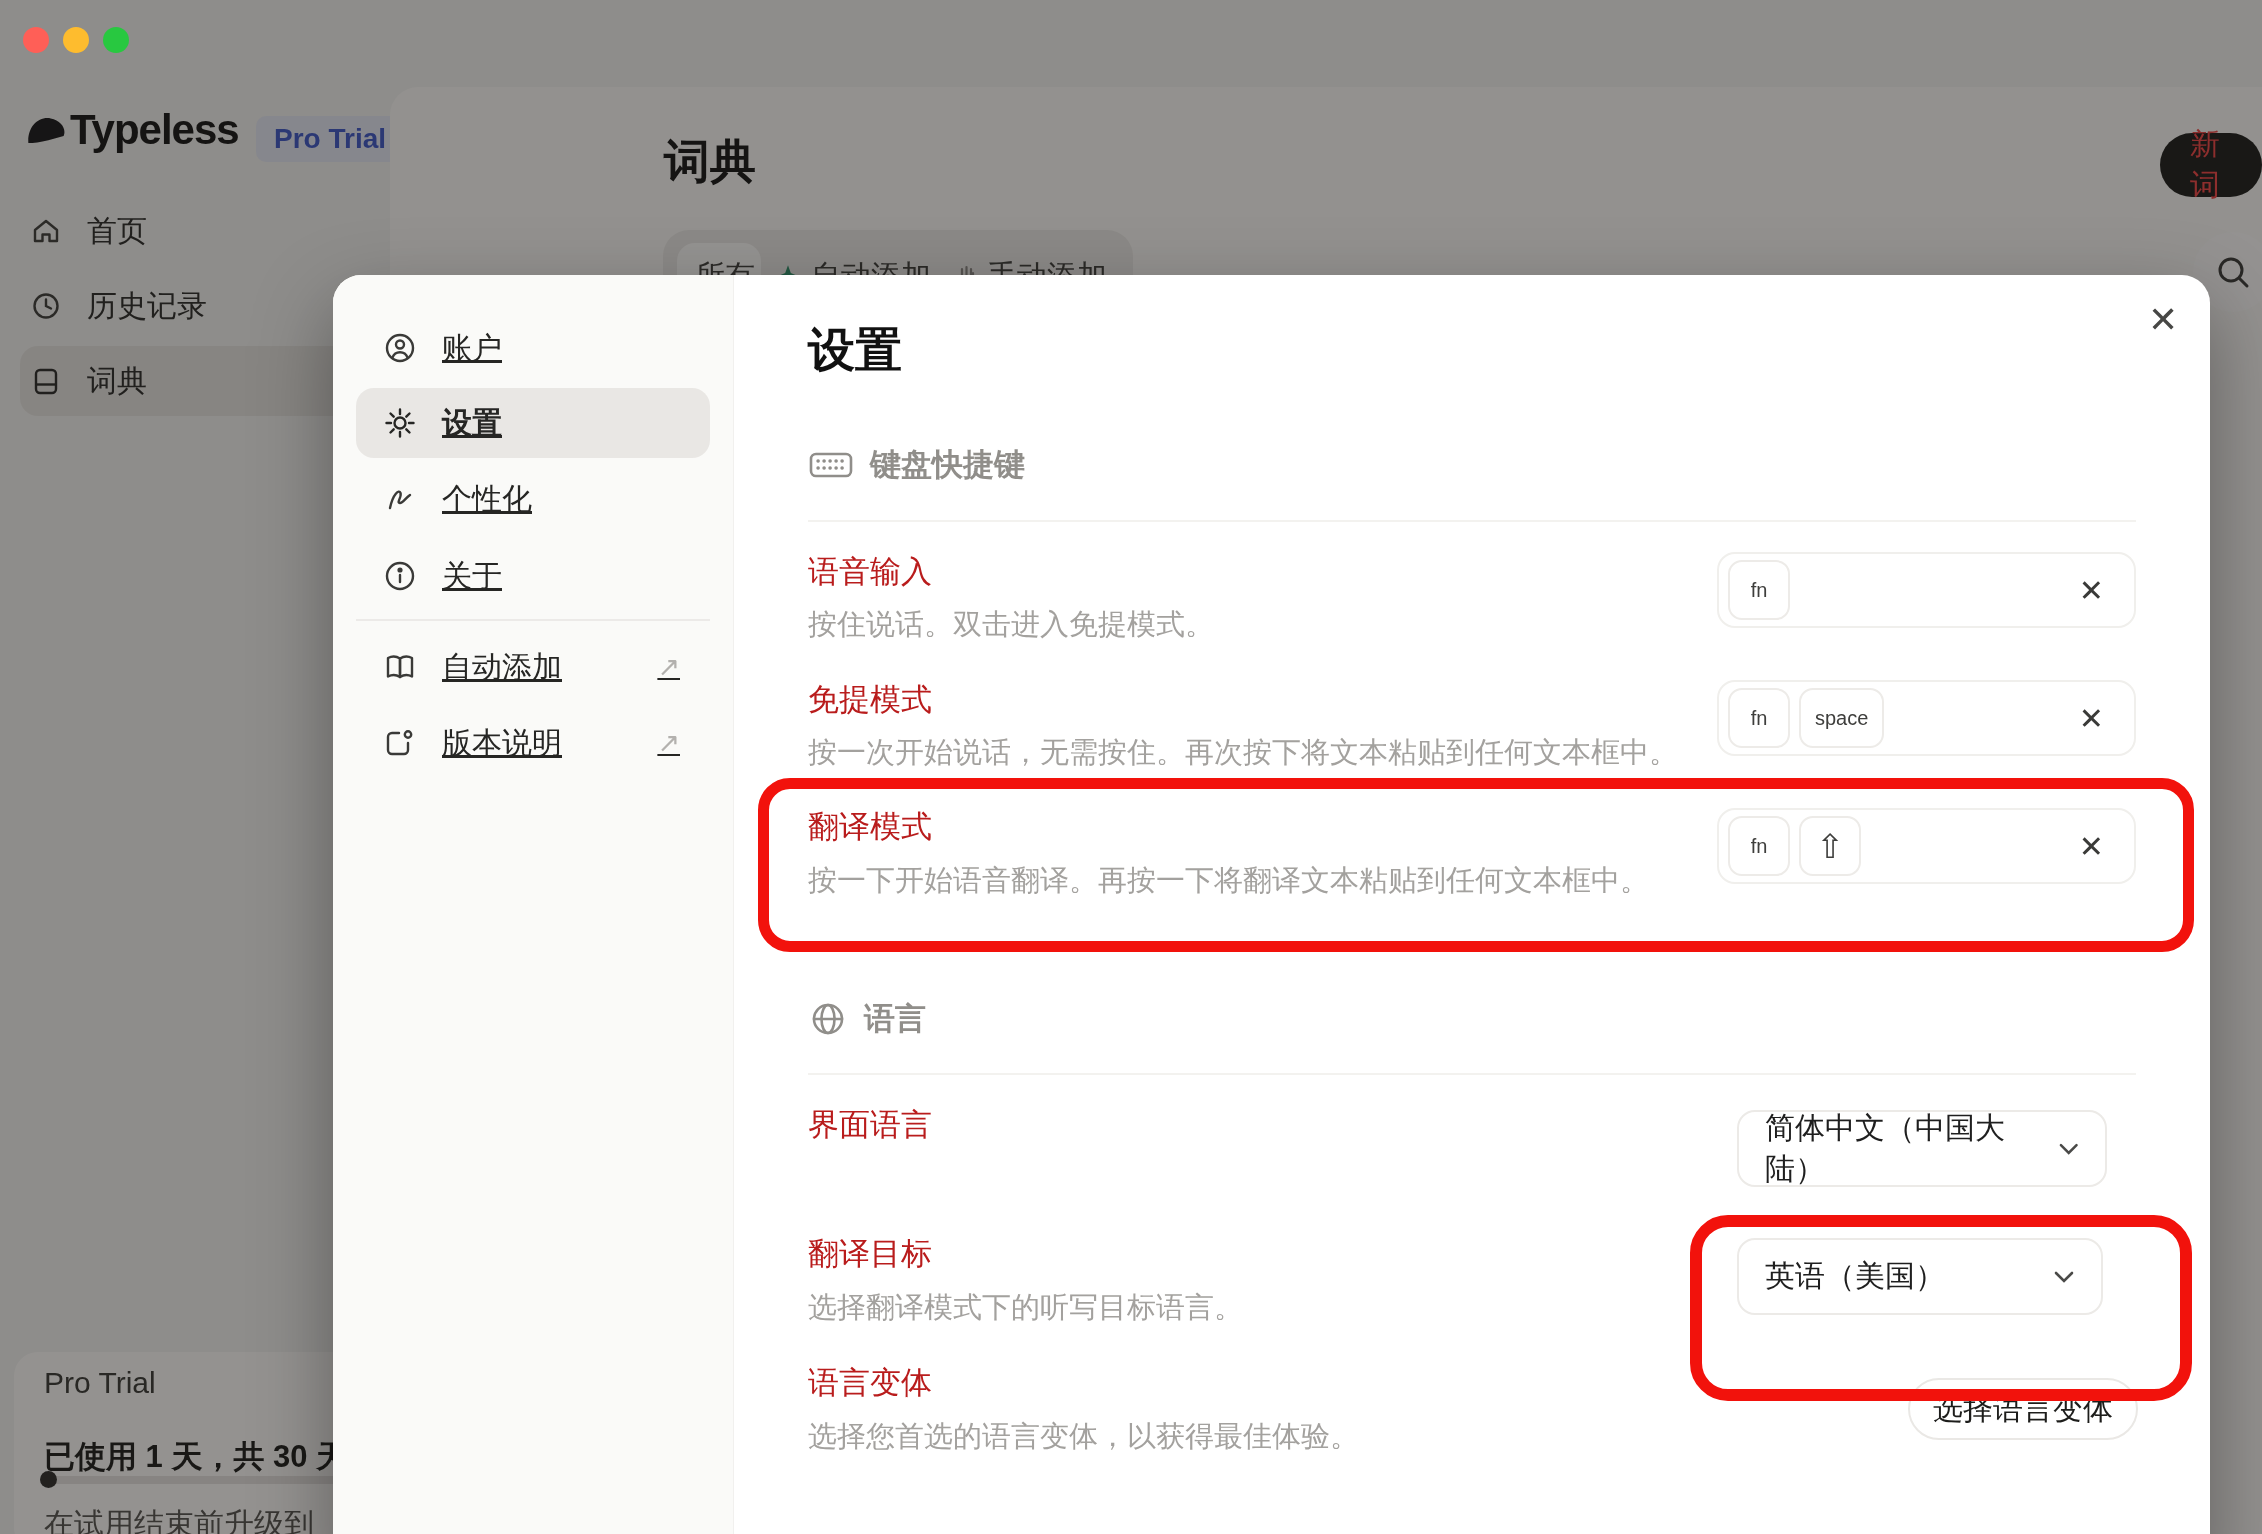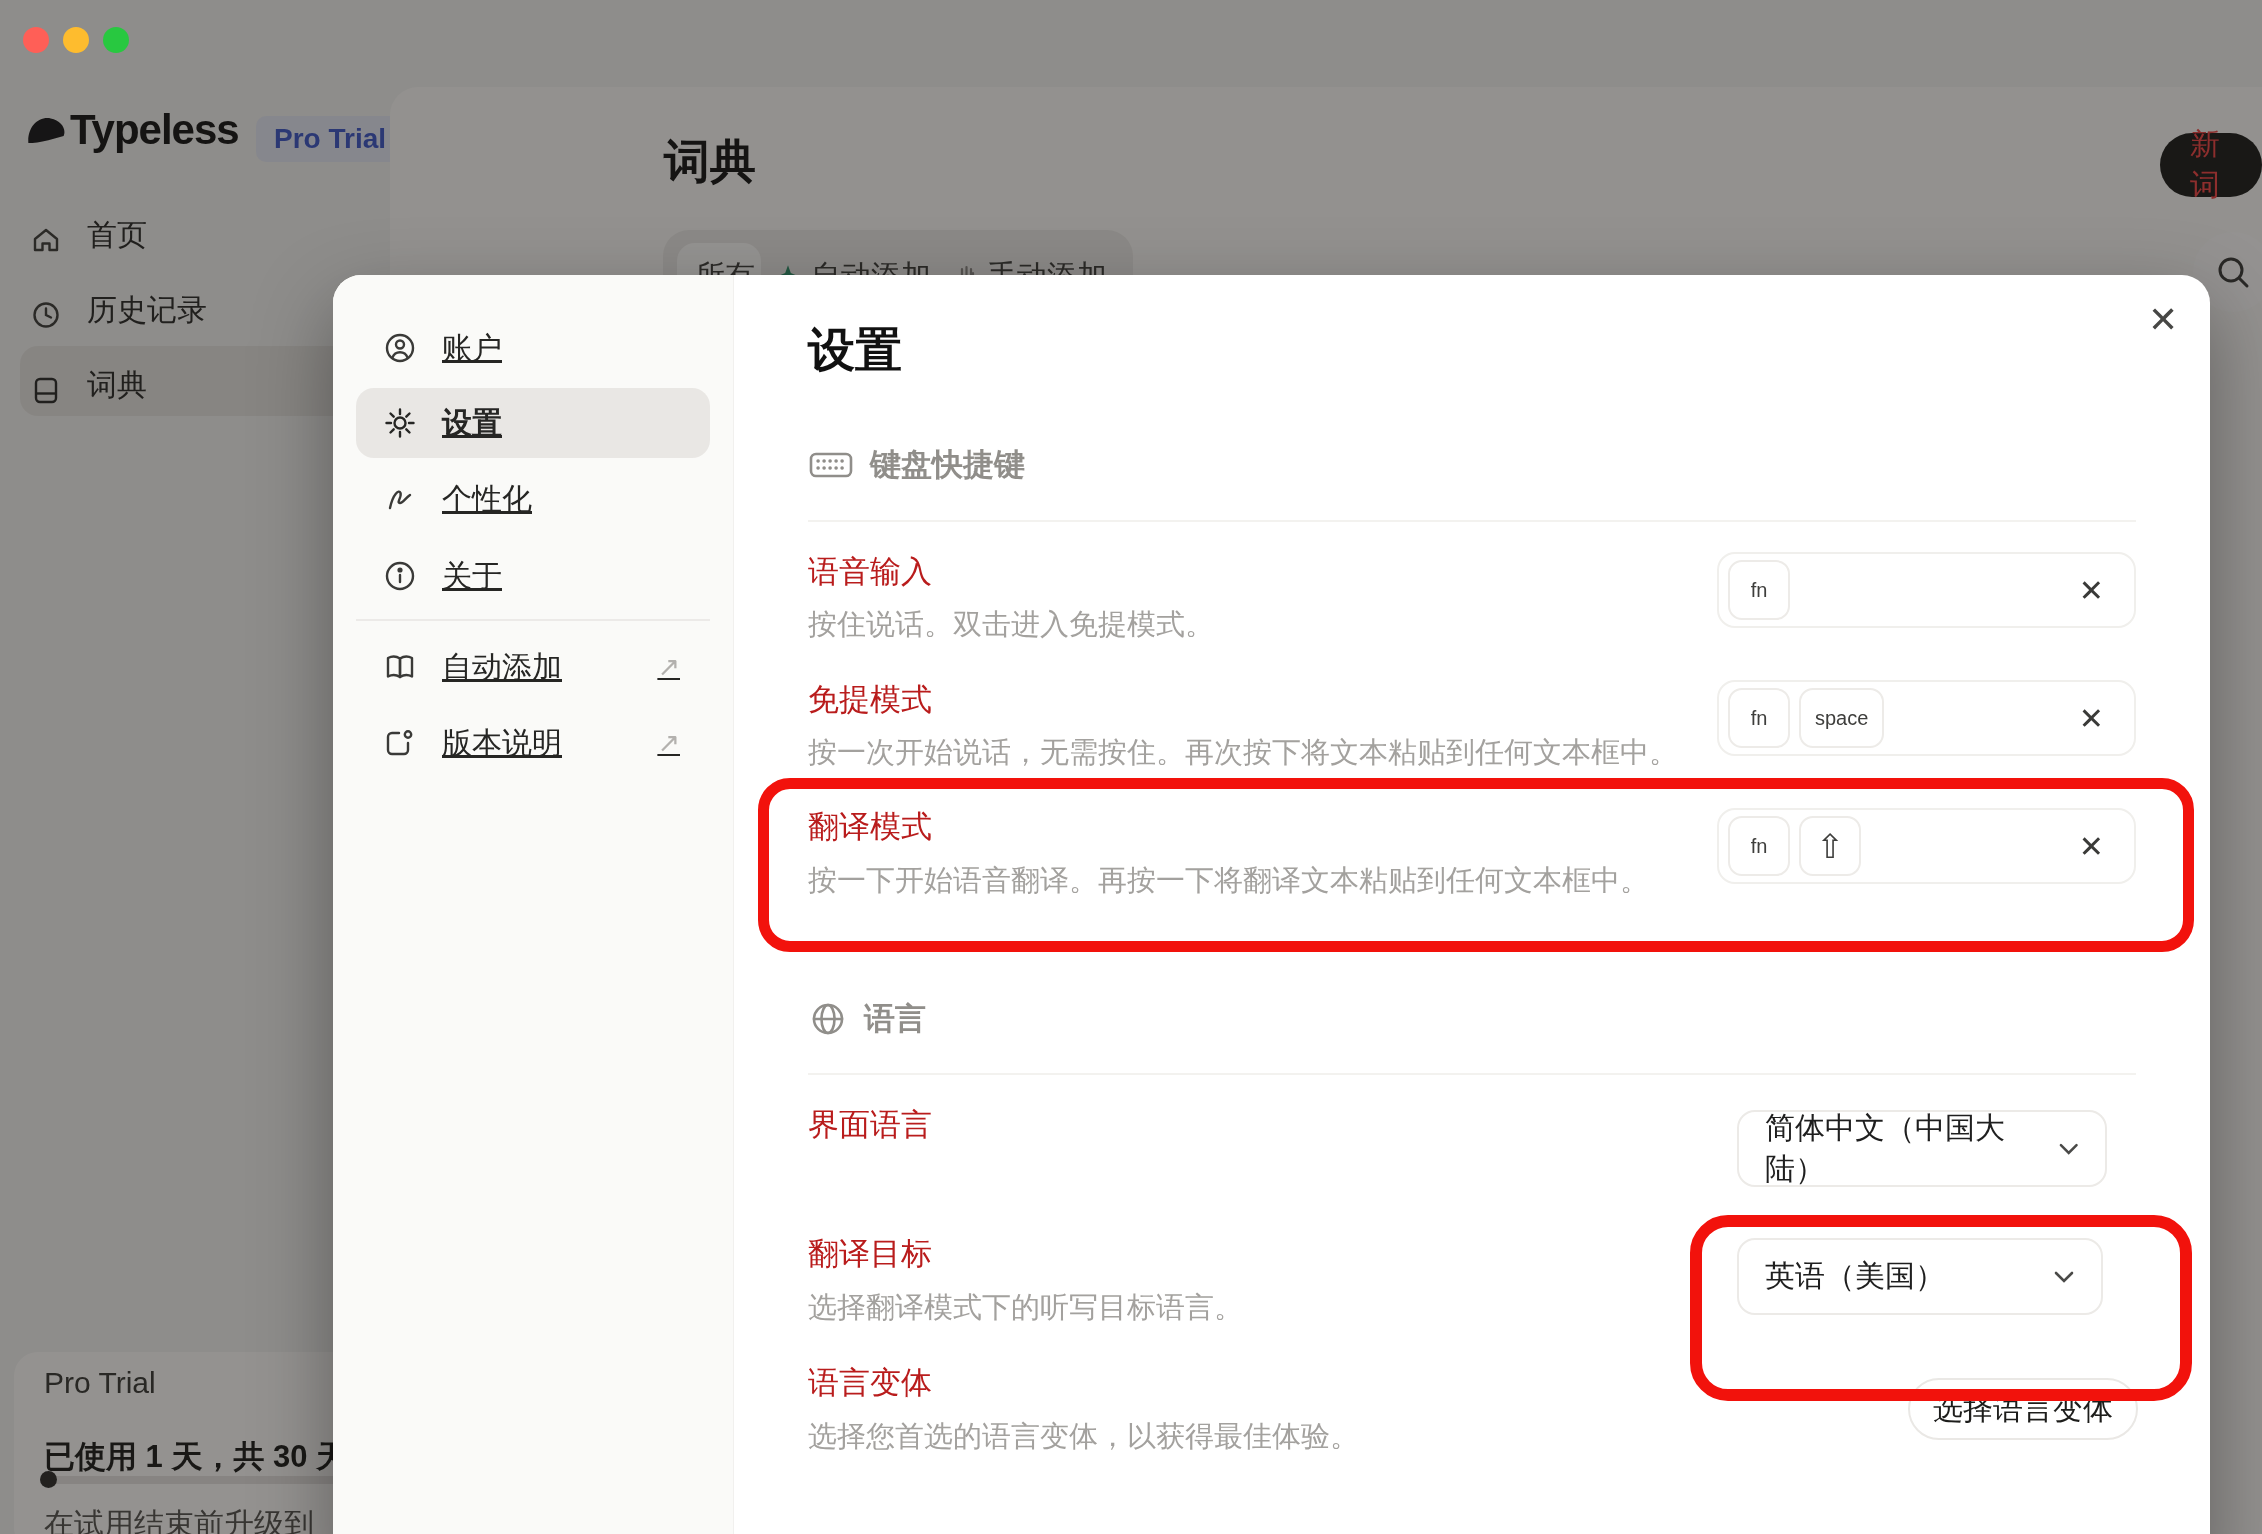--- a/index.html
+++ b/index.html
@@ -7,21 +7,21 @@
     font-family:"Liberation Sans","DejaVu Sans",sans-serif;color:#1c1c1c;}
   .abs{position:absolute;}
 
   
   .tl{position:absolute;top:27px;width:26px;height:26px;border-radius:50%;z-index:15;}
 
   
   .logo-text{position:absolute;left:70px;top:106px;font-size:42px;font-weight:800;color:#141414;letter-spacing:-1px;}
   .plan-badge{position:absolute;left:256px;top:116px;height:46px;padding:0 18px;border-radius:10px;
     background:#e2e6f2;color:#3d56c5;font-size:28px;font-weight:700;display:flex;align-items:center;}
-  .nav-item{position:absolute;display:flex;align-items:flex-end;font-size:30px;color:#2a2a28;}
+  .nav-item{position:absolute;display:flex;align-items:center;font-size:30px;color:#2a2a28;}
   .nav-item .ic{display:flex;width:34px;justify-content:center;}
   .nav-item .lb{margin-left:24px;}
   .side-pill{position:absolute;left:20px;top:346px;width:360px;height:70px;border-radius:18px;background:#e4e2df;}
 
   
   .trial-card{position:absolute;left:14px;top:1352px;width:372px;height:200px;border-radius:24px;background:#fbfaf8;}
   .trial-title{position:absolute;left:30px;top:14px;font-size:30px;color:#3a3936;}
   .trial-usage{position:absolute;left:30px;top:84px;font-size:31px;font-weight:700;color:#1d1d1b;}
   .trial-track{position:absolute;left:30px;top:124px;width:312px;height:8px;border-radius:4px;background:#e3e1de;}
   .trial-dot{position:absolute;left:26px;top:119px;width:17px;height:17px;border-radius:50%;background:#2f2d2b;}

